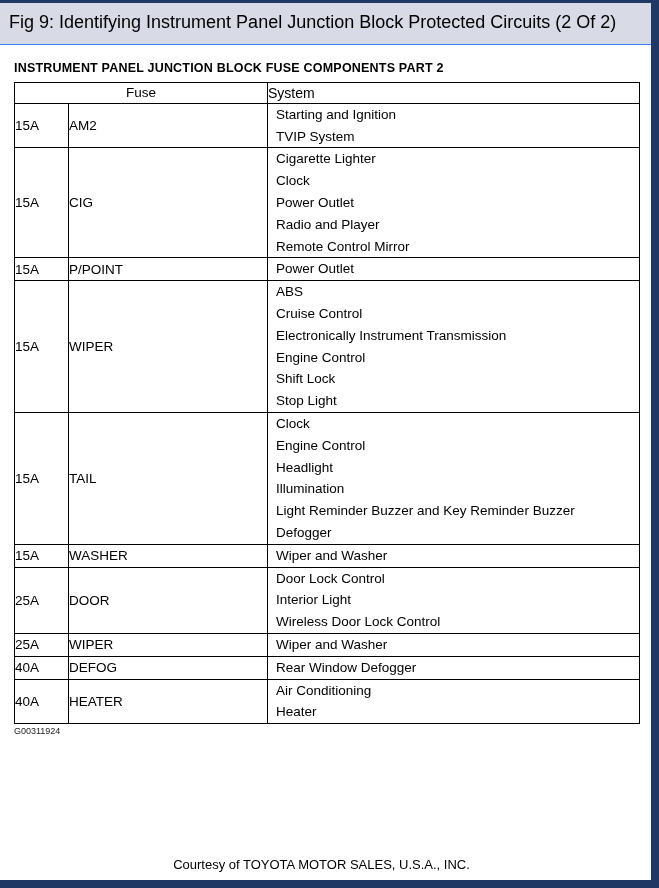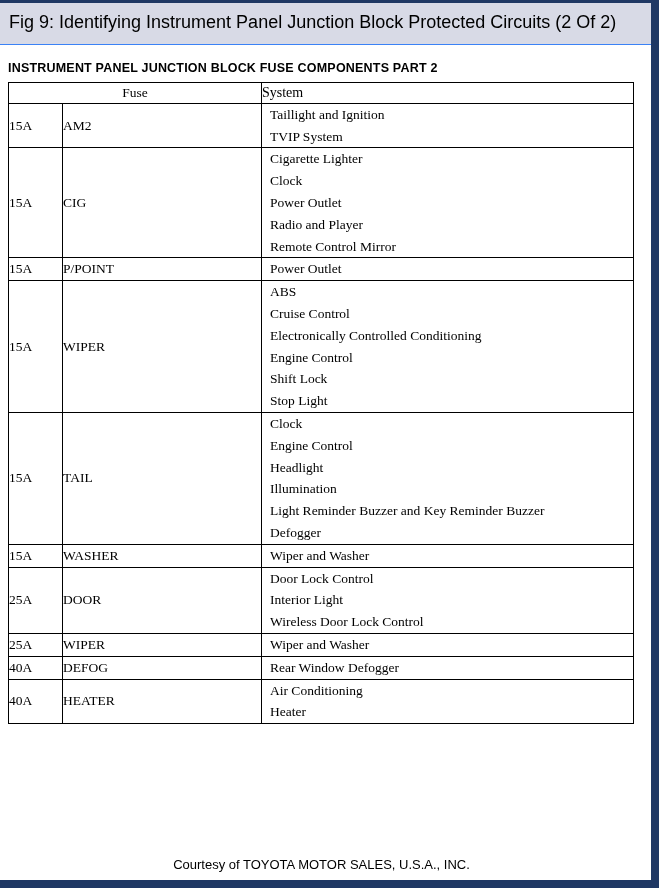--- a/index.html
+++ b/index.html
@@ -24,39 +24,38 @@
   .title-bar {
     margin-top: 3px;
     width: 651px;
     background: var(--titlebar);
     border-bottom: 1px solid #3b82f6;
     padding: 7px 9px 9px 9px;
     font-size: 18px;
     line-height: 1.38;
   }
 
-  .content { padding: 0 0 0 8px; width: 651px; }
+  .content { padding: 0 0 0 14px; width: 651px; }
 
   .table-heading {
     margin: 16px 0 7px 0;
     font-size: 12.5px;
     font-weight: bold;
     letter-spacing: 0.2px;
   }
 
   table.fuse-table {
     border-collapse: collapse;
     width: 626px;
     font-size: 13.5px;
   }
   table.fuse-table th,
   table.fuse-table td {
     border: 1px solid #000;
     padding: 0;
-    font-family: Liberation Serif, serif;
   }
   th.th-fuse {
     width: 221px;
     font-weight: normal;
     text-align: center;
     height: 21px;
     font-size: 13.5px;
   }
   th.th-system {
     font-weight: normal;
@@ -114,21 +113,21 @@
       <tr>
         <th colspan="2" class="th-fuse">Fuse</th>
         <th class="th-system">System</th>
       </tr>
     </thead>
     <tbody id="fuse-rows">
         <tr>
           <td class="amp">15A</td>
           <td class="fuse">AM2</td>
           <td class="system">
-            <div class="system-item">Taillight and Ignition</div>
+            <div class="system-item">Starting and Ignition</div>
             <div class="system-item">TVIP System</div>
           </td>
         </tr>
         <tr>
           <td class="amp">15A</td>
           <td class="fuse">CIG</td>
           <td class="system">
             <div class="system-item">Cigarette Lighter</div>
             <div class="system-item">Clock</div>
             <div class="system-item">Power Outlet</div>
@@ -142,21 +141,21 @@
           <td class="system">
             <div class="system-item">Power Outlet</div>
           </td>
         </tr>
         <tr>
           <td class="amp">15A</td>
           <td class="fuse">WIPER</td>
           <td class="system">
             <div class="system-item">ABS</div>
             <div class="system-item">Cruise Control</div>
-            <div class="system-item">Electronically Controlled Conditioning</div>
+            <div class="system-item">Electronically Instrument Transmission</div>
             <div class="system-item">Engine Control</div>
             <div class="system-item">Shift Lock</div>
             <div class="system-item">Stop Light</div>
           </td>
         </tr>
         <tr>
           <td class="amp">15A</td>
           <td class="fuse">TAIL</td>
           <td class="system">
             <div class="system-item">Clock</div>
@@ -201,18 +200,19 @@
           <td class="amp">40A</td>
           <td class="fuse">HEATER</td>
           <td class="system">
             <div class="system-item">Air Conditioning</div>
             <div class="system-item">Heater</div>
           </td>
         </tr>
       </tbody>
   </table>
 
+  <div class="figure-code">G00311924</div>
 </main>
 
 <div class="courtesy">Courtesy of TOYOTA MOTOR SALES, U.S.A., INC.</div>
 
 <div class="frame-right"></div>
 <div class="frame-bottom"></div>
 
 </body></html>

